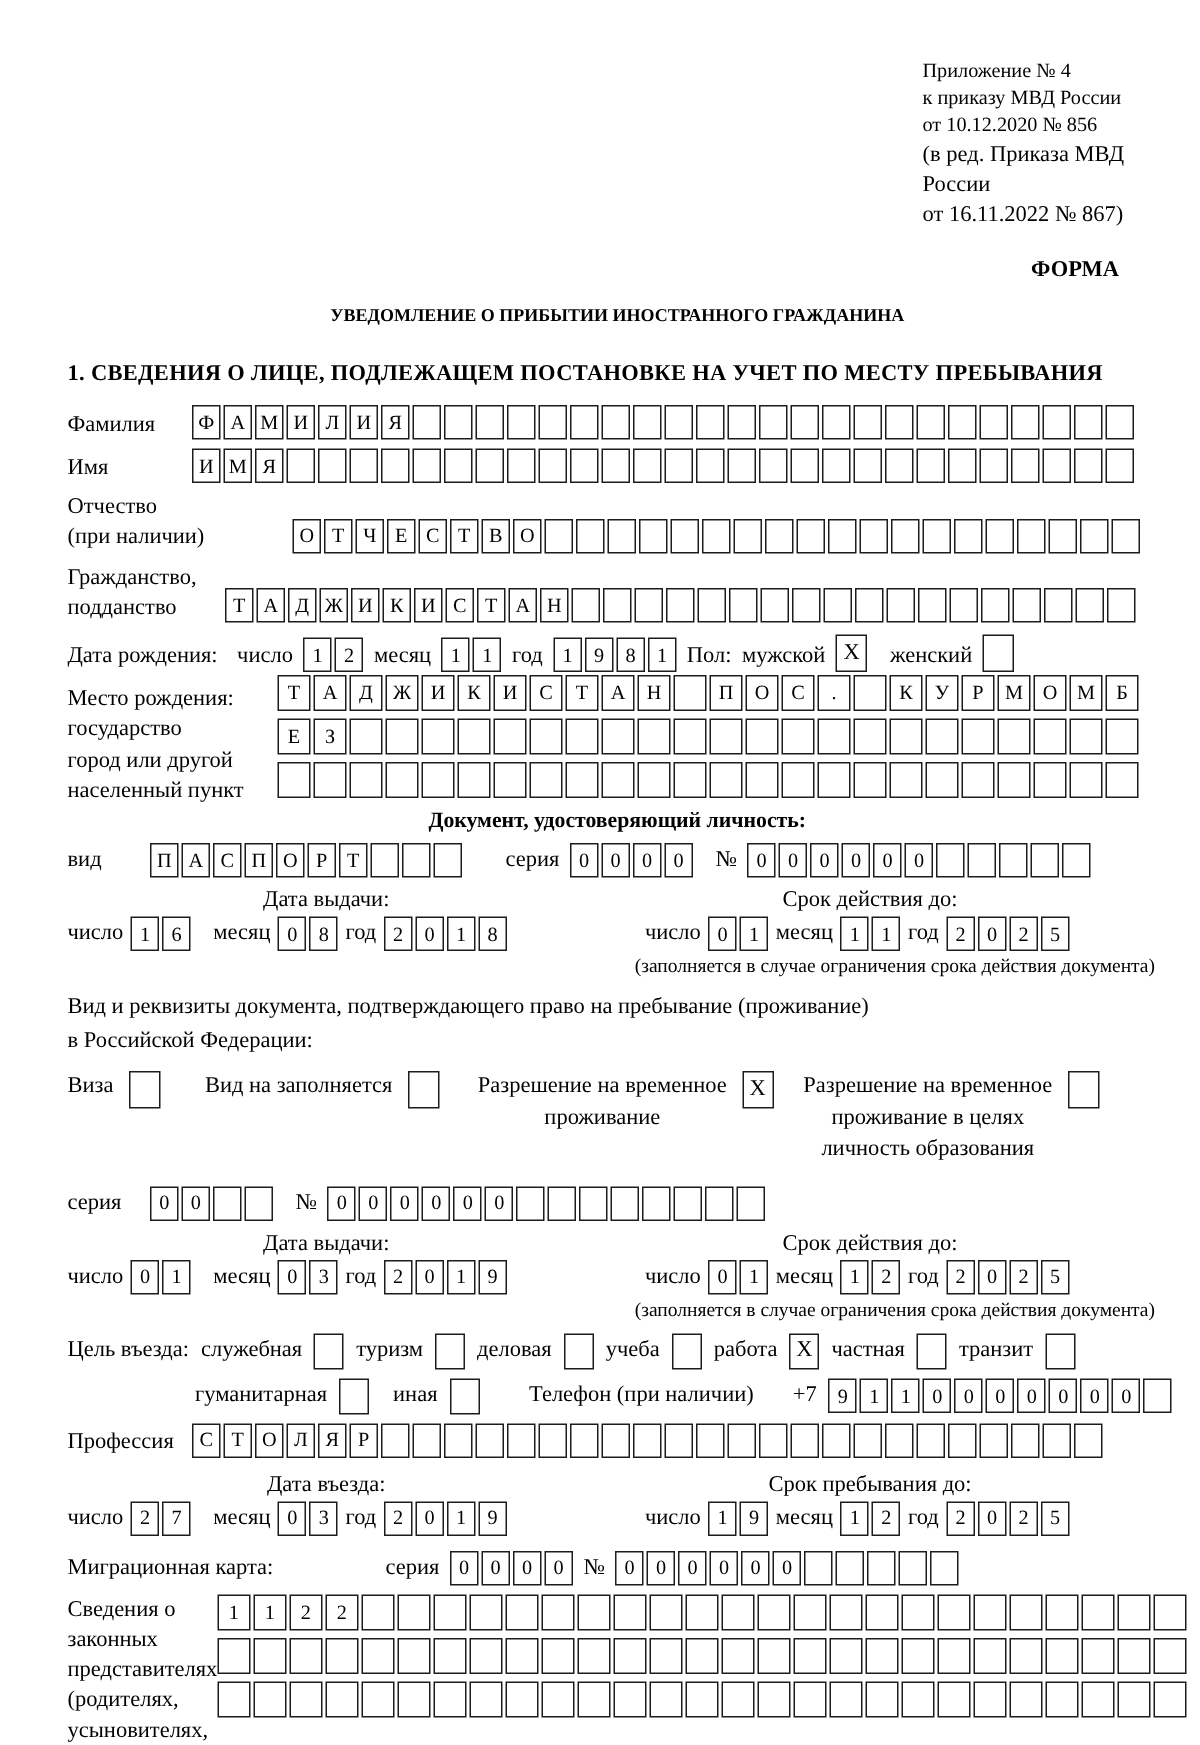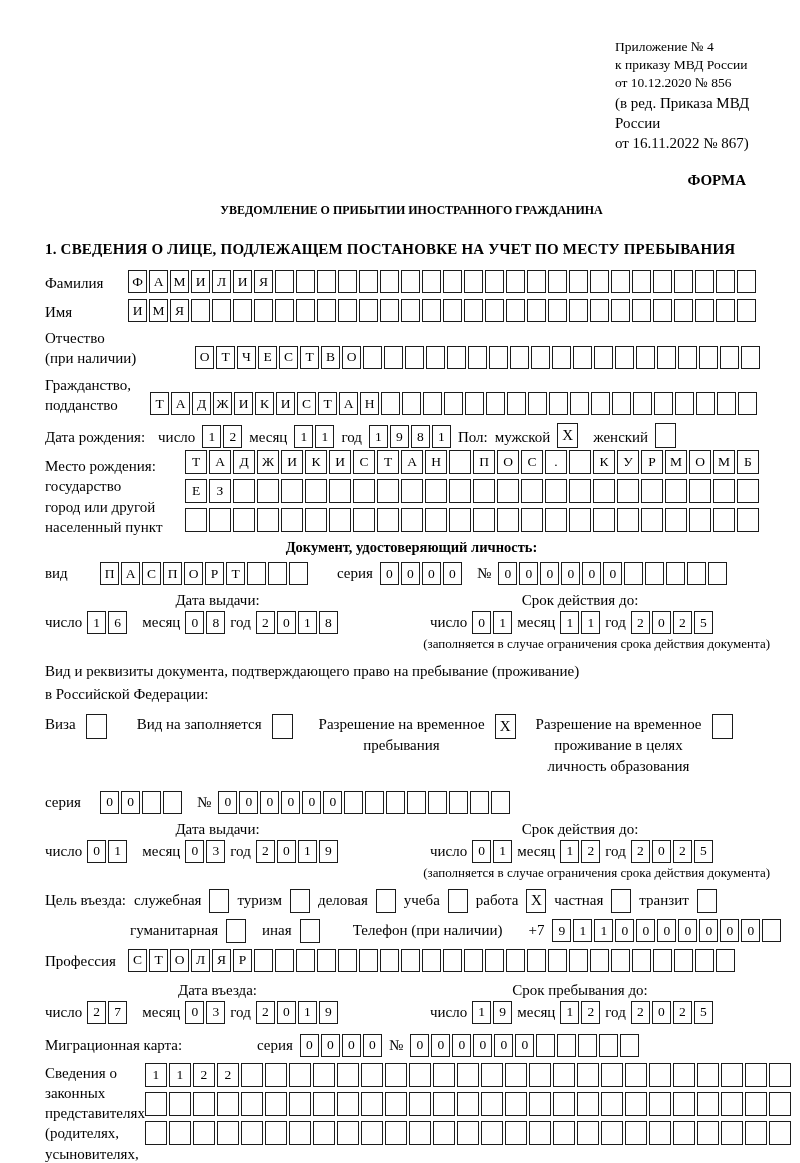--- a/index.html
+++ b/index.html
@@ -439,21 +439,21 @@
     </div>
     <div class="opt" style="margin-left:30px">
       <div class="opt-label">
           <div>Вид на заполняется</div>
         </div>
       <span class="cbox"></span>
     </div>
     <div class="opt" style="margin-left:26px">
       <div class="opt-label">
           <div>Разрешение на временное</div>
-          <div>пребывания</div>
+          <div>проживание</div>
         </div>
       <span class="cbox">X</span>
     </div>
     <div class="opt" style="margin-left:20px">
       <div class="opt-label">
           <div>Разрешение на временное</div>
           <div>проживание в целях</div>
           <div>личность образования</div>
         </div>
       <span class="cbox"></span>

